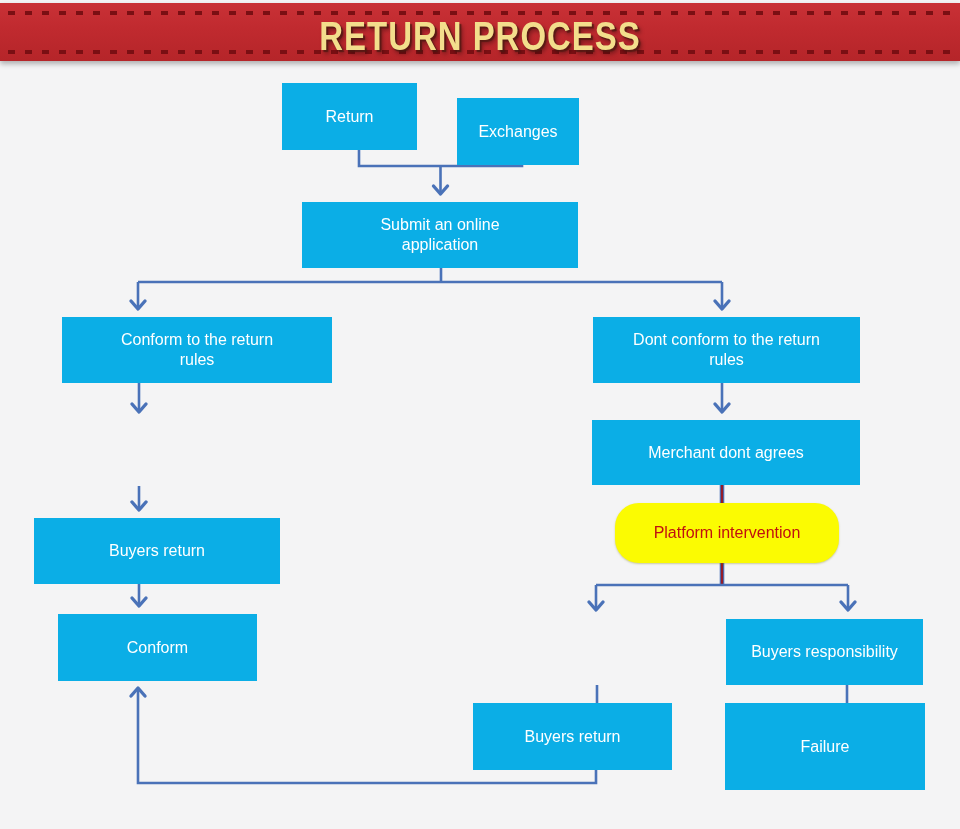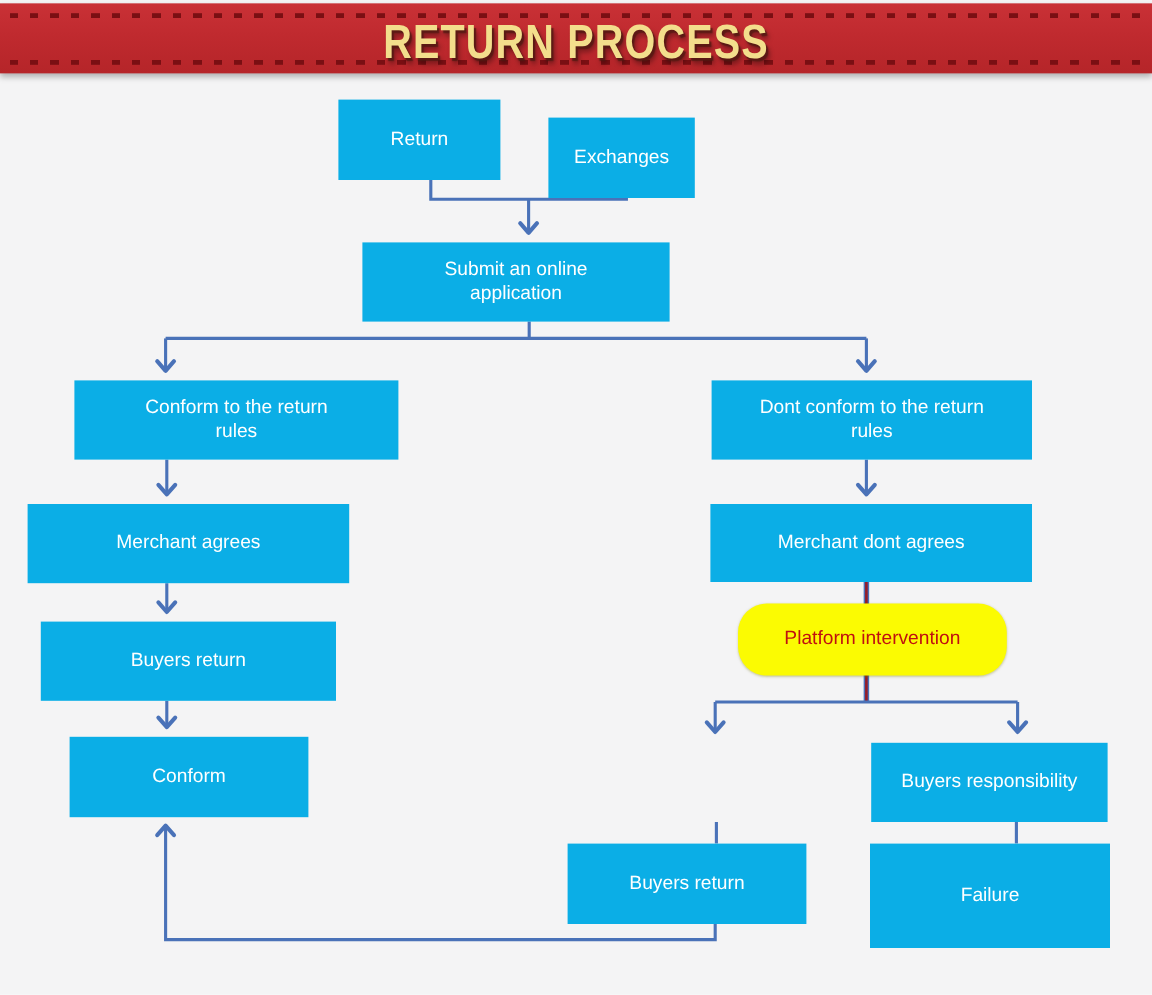--- a/index.html
+++ b/index.html
@@ -45,21 +45,21 @@
     display:flex;align-items:center;justify-content:center;
     text-align:center;font-size:16px;line-height:1.22;
     box-sizing:border-box;padding:0 10px;
   }
   .node.highlight{
     background:#fbfb02;color:#c01010;border-radius:24px;
     box-shadow:0 1px 2px rgba(120,120,0,.35);
   }
   #n-return        {left:282px;top:83px; width:135px;height:67px;}
   #n-exchanges     {left:457px;top:98px; width:122px;height:67px;}
-  #n-submit        {left:302px;top:202px;width:256px;height:66px;padding:0 40px;}
+  #n-submit        {left:302px;top:202px;width:276px;height:66px;padding:0 40px;}
   #n-conform       {left:23px; top:317px;width:270px;height:66px;padding:0 44px;margin-left:39px;}
   #n-dontconform   {left:593px;top:317px;width:267px;height:66px;padding:0 38px;}
   #n-magrees       {left:23px; top:420px;width:268px;height:66px;}
   #n-mdont         {left:592px;top:420px;width:268px;height:65px;}
   #n-platform      {left:615px;top:503px;width:224px;height:60px;padding:0 30px;}
   #n-breturn-l     {left:34px; top:518px;width:246px;height:66px;}
   #n-success       {left:58px; top:614px;width:199px;height:67px;}
   #n-bizresp       {left:473px;top:619px;width:198px;height:66px;padding:0 22px;}
   #n-buyresp       {left:726px;top:619px;width:197px;height:66px;padding:0 22px;}
   #n-breturn-r     {left:473px;top:703px;width:199px;height:67px;}
@@ -98,21 +98,20 @@
     <path class="c" d="M847,685 V703"></path>
 
     <path class="c" d="M596,770 V783 H138 V688" marker-end="url(#arrB)"></path>
   </svg>
 
   <div class="node" id="n-return">Return</div>
   <div class="node" id="n-exchanges">Exchanges</div>
   <div class="node" id="n-submit">Submit an online application</div>
   <div class="node" id="n-conform">Conform to the return rules</div>
   <div class="node" id="n-dontconform">Dont conform to the return rules</div>
-  <div class="node" id="n-magrees">Merchant agrees</div>
   <div class="node" id="n-mdont">Merchant dont agrees</div>
   <div class="node highlight" id="n-platform">Platform intervention</div>
   <div class="node" id="n-breturn-l">Buyers return</div>
   <div class="node" id="n-success">Conform</div>
   <div class="node" id="n-buyresp">Buyers responsibility</div>
   <div class="node" id="n-breturn-r">Buyers return</div>
   <div class="node" id="n-failure">Failure</div>
 
   <div class="banner">
     <div class="stitch top"></div>

